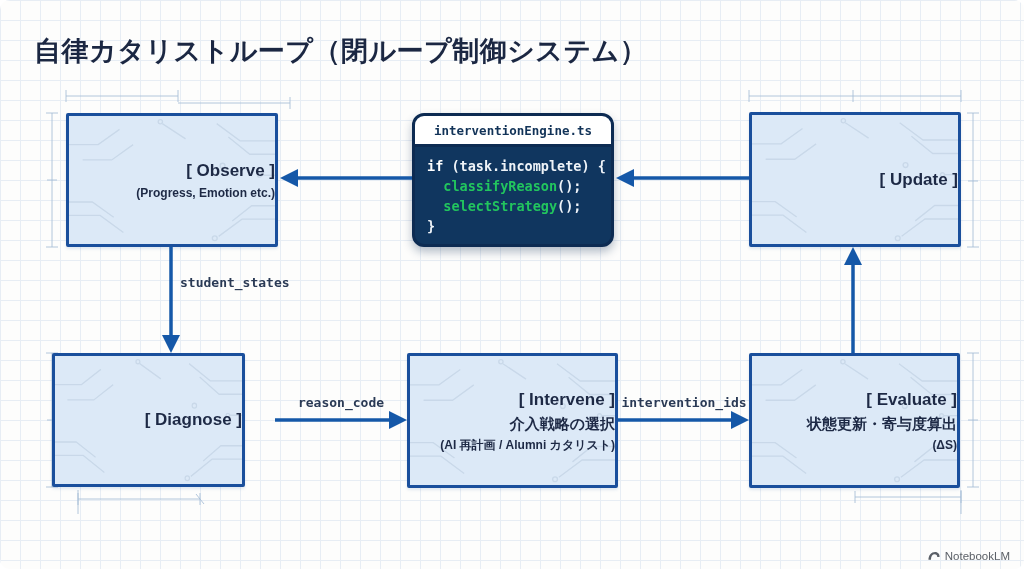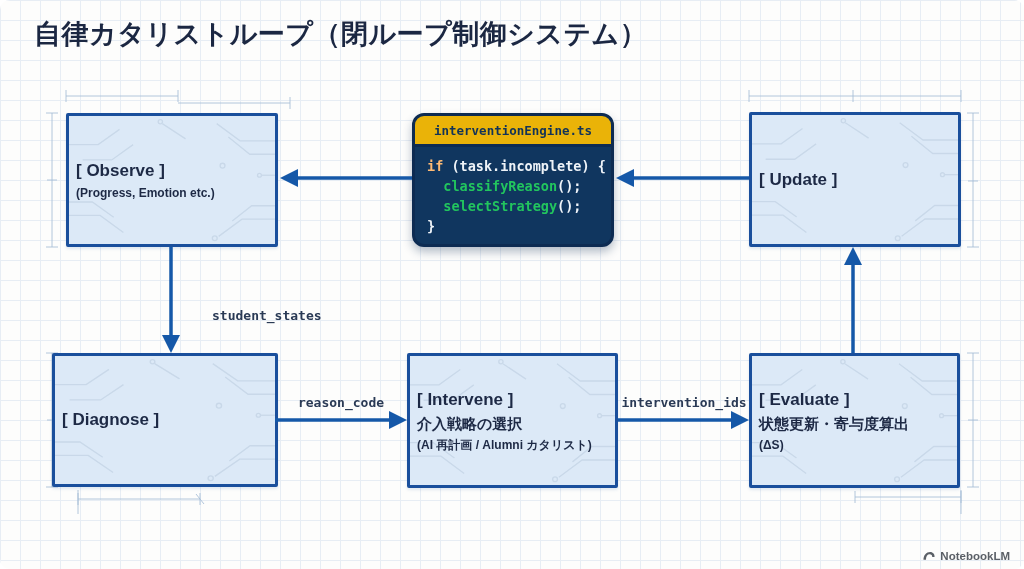--- a/index.html
+++ b/index.html
@@ -6,72 +6,71 @@
   .stage{
     position:relative;width:1024px;height:569px;overflow:hidden;
     background-color:#fdfdfc;border-radius:10px;
     background-image:
       linear-gradient(to right,#e7edf4 1px,transparent 1px),
       linear-gradient(to bottom,#e7edf4 1px,transparent 1px);
     background-size:20px 20px;
     font-family:"Liberation Sans","DejaVu Sans",sans-serif;
   }
   .page-title{
-    position:absolute;left:34px;top:16px;
+    position:absolute;left:34px;top:33px;
     font-size:27px;font-weight:800;color:#1b2742;letter-spacing:.5px;
   }
   .node{
     position:absolute;background:#dce9f7;border:3px solid #1a4f9c;border-radius:2px;
-    display:flex;flex-direction:column;align-items:flex-start;justify-content:center;
+    display:flex;flex-direction:column;align-items:flex-end;justify-content:center;
     text-align:center;color:#1d2945;box-sizing:border-box;
     box-shadow:0 2px 3px rgba(26,79,156,.12);
-    padding-left:7px;
   }
   .node .deco{position:absolute;inset:0;width:100%;height:100%;pointer-events:none;}
   .node-title{position:relative;font-size:17px;font-weight:800;line-height:22px;}
   .node-line{position:relative;font-size:15px;font-weight:800;line-height:21px;margin-top:2px;}
   .node-sub{position:relative;font-size:12px;font-weight:800;line-height:16px;margin-top:3px;}
   .n-observe{left:66px;top:113px;width:212px;height:134px;}
   .n-update{left:749px;top:112px;width:212px;height:135px;}
-  .n-diagnose{left:52px;top:353px;width:226px;height:134px;}
+  .n-diagnose{left:52px;top:353px;width:193px;height:134px;}
   .n-intervene{left:407px;top:353px;width:211px;height:135px;}
   .n-evaluate{left:749px;top:353px;width:211px;height:135px;}
 
   .code-window{
     position:absolute;left:412px;top:113px;width:202px;height:134px;
     background:#10365f;border:3px solid #0d2b52;border-radius:12px;
     box-sizing:border-box;overflow:hidden;
     box-shadow:0 5px 10px rgba(13,43,82,.30);
   }
   .code-header{
-    background:#eab308;border-bottom:3px solid #0d2b52;height:28px;
+    background:#ffffff;border-bottom:3px solid #0d2b52;height:28px;
     display:flex;align-items:center;justify-content:center;
     font-family:"DejaVu Sans Mono","Liberation Mono",monospace;
     font-size:12.5px;font-weight:700;color:#123358;
   }
   .code-body{
     padding:9px 12px;font-family:"DejaVu Sans Mono","Liberation Mono",monospace;
     font-size:13.5px;font-weight:600;line-height:20px;color:#eef3f8;white-space:pre;
   }
-  .tok-kw{color:#fdba74;}
+  .tok-kw{color:#ffffff;}
   .tok-fn{color:#22c55e;}
 
   .overlay{position:absolute;inset:0;width:1024px;height:569px;pointer-events:none;}
 
   .edge-label{
     position:absolute;font-family:"DejaVu Sans Mono","Liberation Mono",monospace;
     font-size:13px;font-weight:600;color:#2a3a55;white-space:nowrap;
   }
-  .lbl-student{left:180px;top:308px;margin-left:32px;}
+  .lbl-student{left:180px;top:275px;}
   .lbl-reason{left:341px;top:395px;transform:translateX(-50%);}
   .lbl-intervention{left:684px;top:395px;transform:translateX(-50%);}
 
   .footer-brand{
     position:absolute;right:14px;bottom:7px;display:flex;gap:4px;
-    font-size:11.5px;font-weight:700;color:#5b6067;
+    font-size:11.5px;font-weight:400;color:#5b6067;
   }
 </style>
 </head>
 <body>
 
 <div class="stage">
 
   <svg class="overlay" viewBox="0 0 1024 569">
     <path d="M66,96 H178 M66,90 V102 M178,90 V102
              M178,103 H290 M290,97 V109

